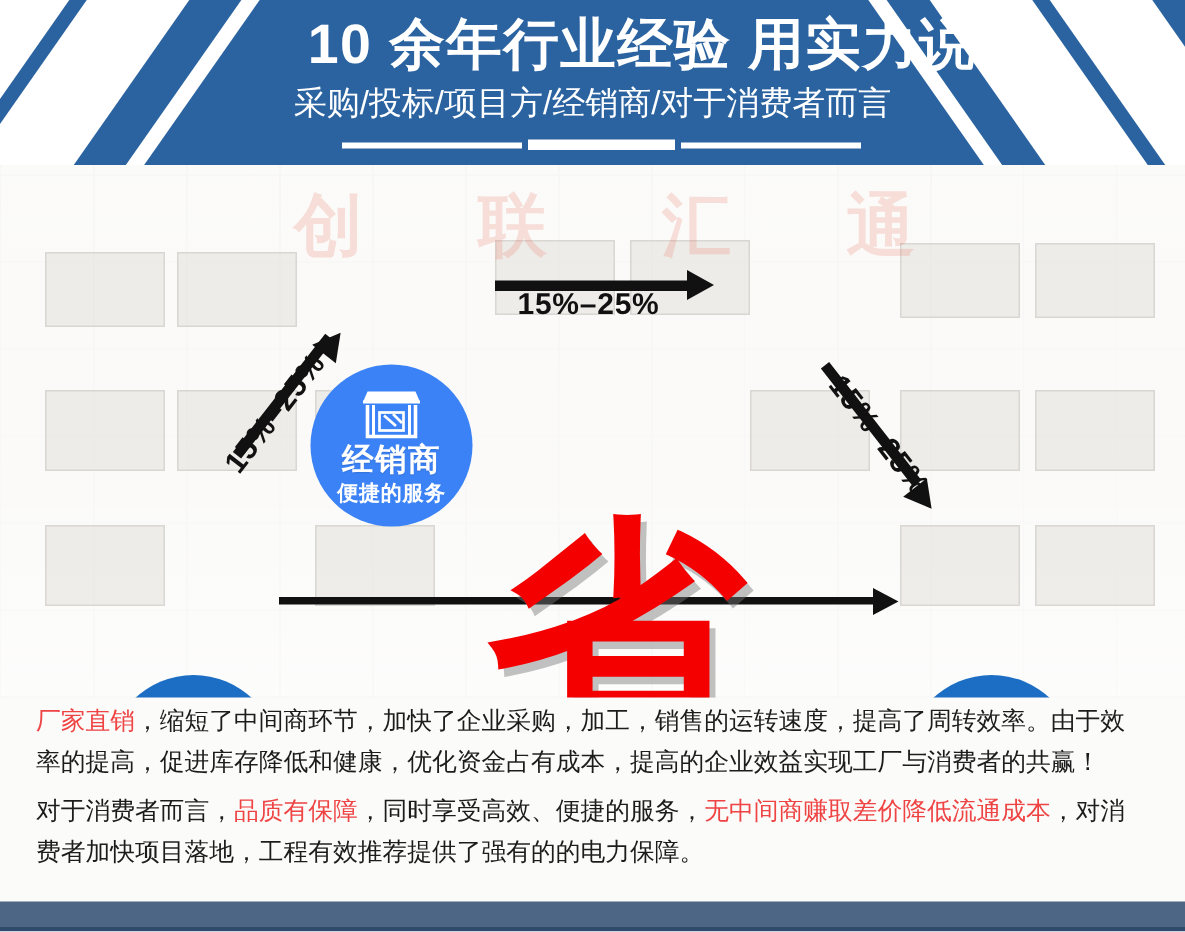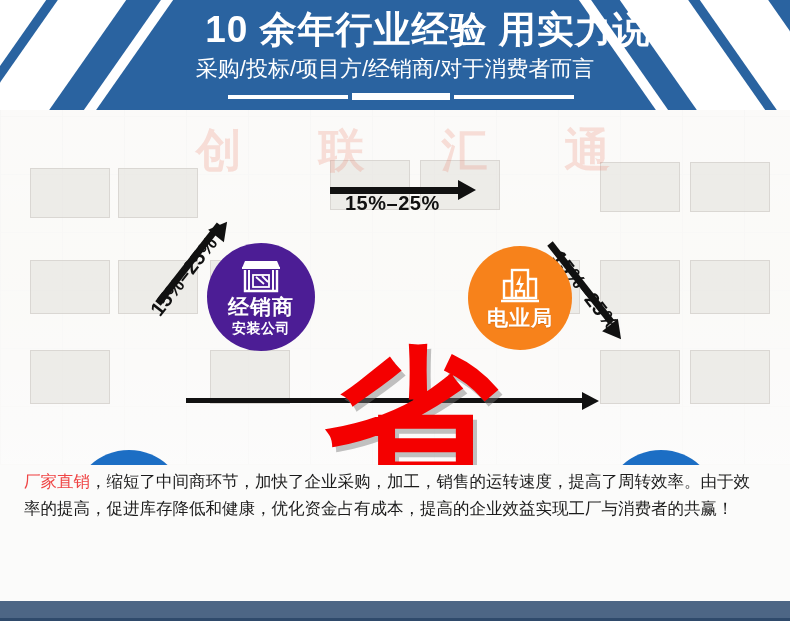--- a/index.html
+++ b/index.html
@@ -129,21 +129,21 @@
     letter-spacing: 1px;
     line-height: 25px;
     text-shadow: 0 1px 1px rgba(0,0,0,0.12);
   }
   .node .sub {
     font-size: 14px;
     font-weight: bold;
     line-height: 18px;
     letter-spacing: 0.5px;
   }
-  #node-dealer   { left: 207px; top: 133px; width: 108px; height: 108px; background: #4c1d95; }
+  #node-dealer   { left: 207px; top: 133px; width: 108px; height: 108px; background: #3b82f6; }
   #node-bureau   { left: 468px; top: 136px; width: 104px; height: 104px; background: #F7821B; }
   #node-company  { left: 72px;  top: 340px; width: 114px; height: 114px; background: #1C6EC4; }
   #node-consumer { left: 604px; top: 340px; width: 114px; height: 114px; background: #1C6EC4; }
 
   
   .arrow-line {
     position: absolute;
     background: #111111;
     transform-origin: left center;
   }
@@ -272,49 +272,39 @@
         <svg width="46" height="36" viewBox="0 0 46 36" fill="none" stroke="#ffffff" stroke-width="2.4">
           <path d="M4 10 L7 3 H39 L42 10 Z" fill="#ffffff" stroke="none"></path>
           <path d="M4 10 H42" stroke="#ffffff" stroke-width="2"></path>
           <path d="M7 12 V33 H39 V12"></path>
           <path d="M11 12 V33 M35 12 V33" stroke-width="2"></path>
           <path d="M18 19 L26 26 M24 18 L30 24" stroke-width="1.8"></path>
           <rect x="15" y="17" width="16" height="12" stroke-width="1.8"></rect>
         </svg>
       </span>
       <span class="lbl">经销商</span>
-      <span class="sub">安装公司</span>
+      <span class="sub">便捷的服务</span>
     </div>
 
-    <div class="node" id="node-bureau">
-      <span class="icon">
-        <svg width="44" height="38" viewBox="0 0 44 38" fill="none" stroke="#ffffff" stroke-width="2.4">
-          <rect x="14" y="3" width="16" height="28"></rect>
-          <path d="M6 14 H14 V31 H6 Z"></path>
-          <path d="M30 12 H38 V31 H30"></path>
-          <path d="M23 8 L18 18 H22 L20 27 L26 16 H22 Z" fill="#ffffff" stroke="none"></path>
-          <rect x="18" y="24" width="8" height="7"></rect>
-          <path d="M3 34 H41" stroke-width="2.6"></path>
-        </svg>
-      </span>
-      <span class="lbl">电业局</span>
-    </div>
 
     <div class="node" id="node-company">
       
       
     </div>
 
     <div class="node" id="node-consumer">
       
       
     </div>
   </div>
 
   <div class="copy" id="para1">
     <p><span class="hl">厂家直销</span><span>，缩短了中间商环节，加快了企业采购，加工，销售的运转速度，提高了周转效率。由于效率的提高，促进库存降低和健康，优化资金占有成本，提高的企业效益实现工厂与消费者的共赢！</span></p>
   </div>
 
+  <div class="copy" id="para2">
+    <p><span>对于消费者而言，</span><span class="hl">品质有保障</span><span>，同时享受高效、便捷的服务，</span><span class="hl">无中间商赚取差价降低流通成本</span><span>，对消费者加快项目落地，工程有效推荐提供了强有的的电力保障。</span></p>
+  </div>
 
   <div class="footbar"></div>
   <div class="footbar-strip"></div>
 
 </div>
 
 </body></html>

